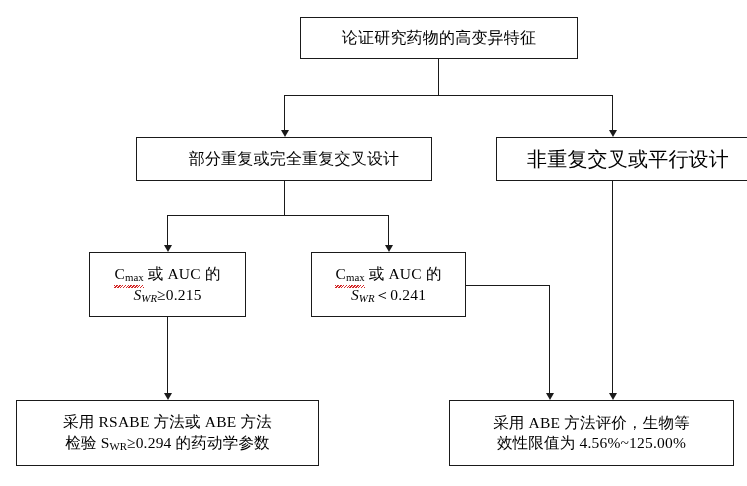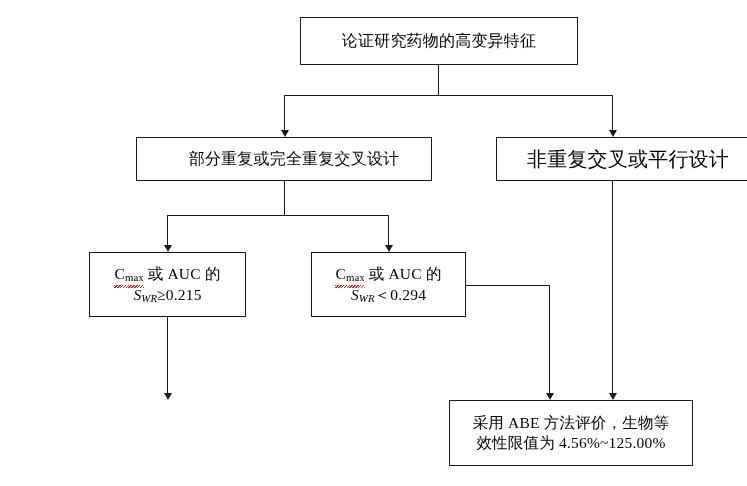--- a/index.html
+++ b/index.html
@@ -32,27 +32,27 @@
     line-height: 1.32;
     z-index: 3;
   }
   .node .line-txt {
     display: block;
     white-space: nowrap;
     letter-spacing: 0.2px;
   }
 
   
-  #node-top      { left: 300px; top: 17px;  width: 278px; height: 48px;  font-size: 16px; }
+  #node-top      { left: 300px; top: 17px;  width: 278px; height: 42px;  font-size: 16px; }
   #node-repeat   { left: 136px; top: 137px; width: 296px; height: 44px;  font-size: 16px; padding-left: 20px; }
   #node-nonrep   { left: 496px; top: 137px; width: 264px; height: 44px;  font-size: 20px; }
   #node-ge       { left: 89px;  top: 252px; width: 157px; height: 65px;  font-size: 15.5px; }
   #node-lt       { left: 311px; top: 252px; width: 155px; height: 65px;  font-size: 15.5px; }
   #node-rsabe    { left: 16px;  top: 400px; width: 303px; height: 66px;  font-size: 15.5px; }
-  #node-abe      { left: 449px; top: 400px; width: 244px; height: 66px;  font-size: 15.5px; text-align: right; }
+  #node-abe      { left: 449px; top: 400px; width: 285px; height: 66px;  font-size: 15.5px; text-align: right; }
 
   
   .sub {
     font-size: 0.70em;
     vertical-align: -0.22em;
     letter-spacing: 0;
   }
   .ital { font-style: italic; }
   
   .squiggle {
@@ -133,22 +133,26 @@
     <span class="line-txt">非重复交叉或平行设计</span>
   </div>
 
   <div class="node" id="node-ge">
     <span class="line-txt"><span class="squiggle"><span>C</span><span class="sub">max</span></span><span> 或 AUC 的</span></span>
     <span class="line-txt"><span class="ital">S</span><span class="sub ital">WR</span><span>≥0.215</span></span>
   </div>
 
   <div class="node" id="node-lt">
     <span class="line-txt"><span class="squiggle"><span>C</span><span class="sub">max</span></span><span> 或 AUC 的</span></span>
-    <span class="line-txt"><span class="ital">S</span><span class="sub ital">WR</span><span>＜0.294</span></span>
+    <span class="line-txt"><span class="ital">S</span><span class="sub ital">WR</span><span>＜0.241</span></span>
   </div>
 
+  <div class="node" id="node-rsabe">
+    <span class="line-txt">采用 RSABE 方法或 ABE 方法</span>
+    <span class="line-txt"><span>检验 S</span><span class="sub">WR</span><span>≥0.294 的药动学参数</span></span>
+  </div>
 
   <div class="node" id="node-abe">
     <span class="line-txt">采用 ABE 方法评价，生物等</span>
     <span class="line-txt">效性限值为 4.56%~125.00%</span>
   </div>
 
 </div>
 
 </body></html>

